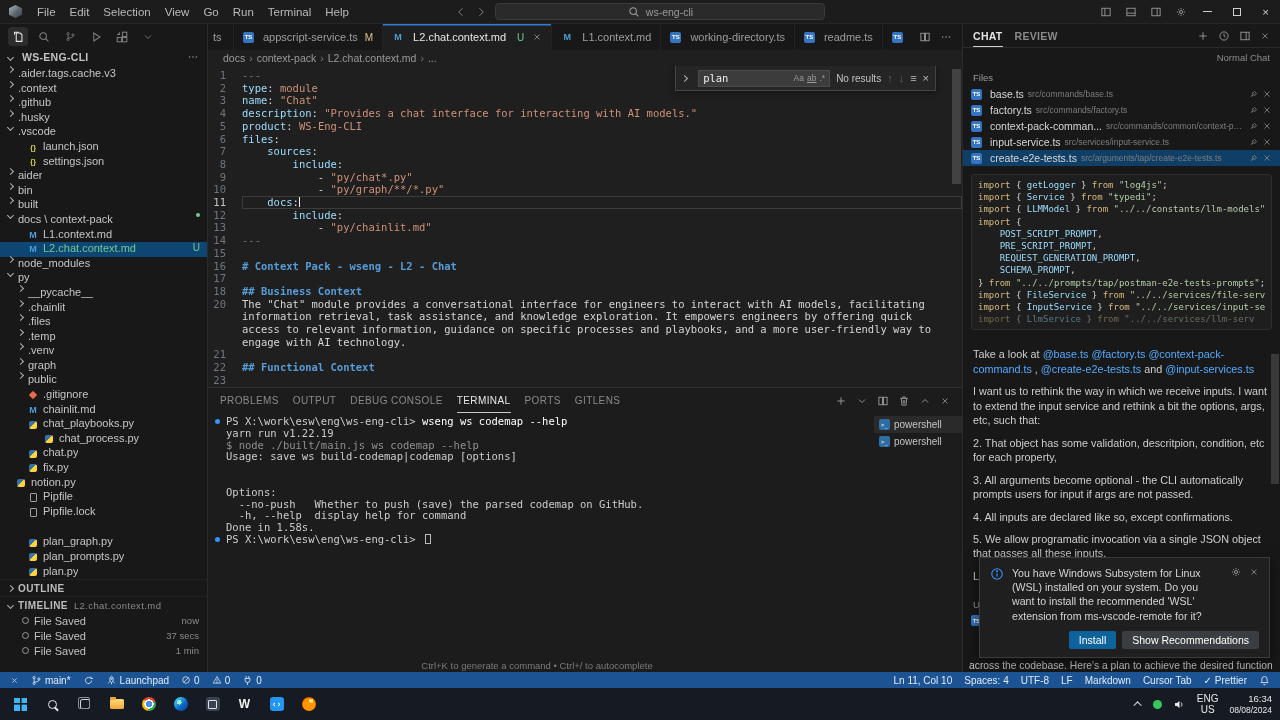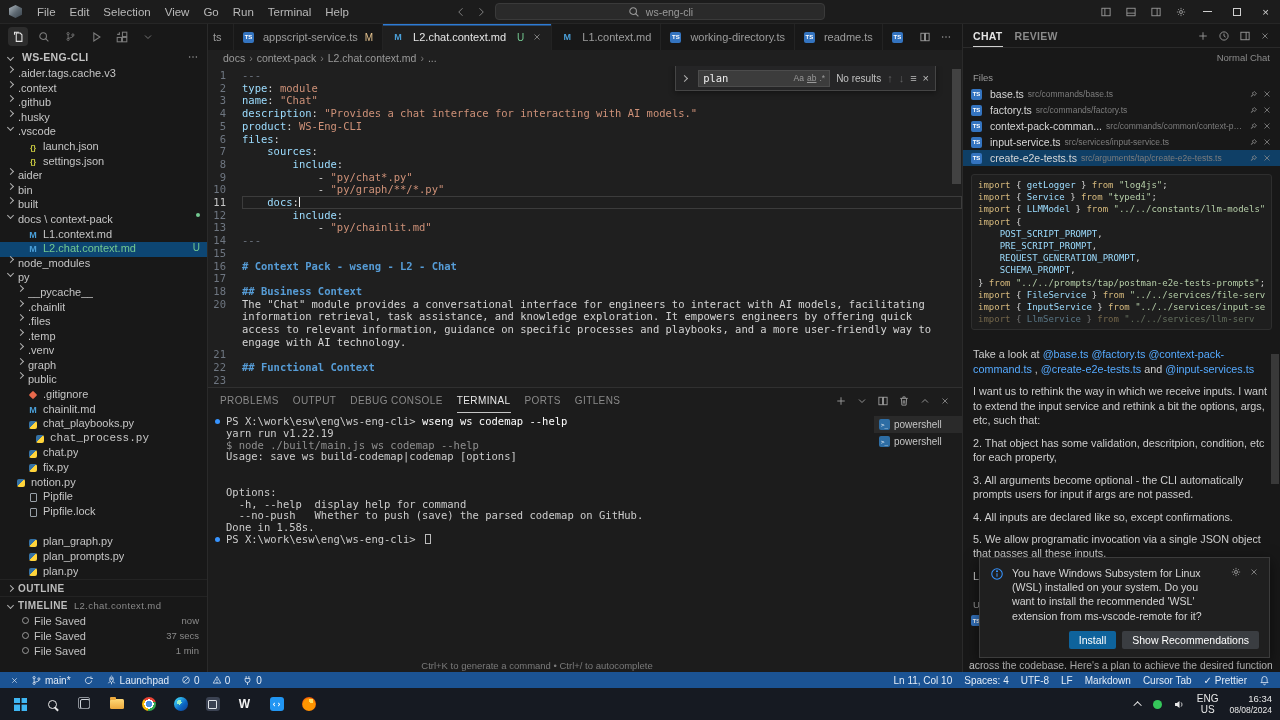--- a/index.html
+++ b/index.html
@@ -396,21 +396,21 @@
           <div class="tree-row" data-name="tree-item-chainlit-md" style="padding-left: 27px;">
             <span class="fi fi-md" data-name="md-file-icon">M</span>
             <span class="tree-label" data-name="item-label">chainlit.md</span>
           </div>
           <div class="tree-row" data-name="tree-item-chat-playbooks-py" style="padding-left: 27px;">
             <span class="fi fi-py" data-name="py-file-icon">
               <i></i>
             </span>
             <span class="tree-label" data-name="item-label">chat_playbooks.py</span>
           </div>
-          <div class="tree-row" data-name="tree-item-chat-process-py" style="padding-left: 34px; font-family: Liberation Mono, monospace;">
+          <div class="tree-row" data-name="tree-item-chat-process-py" style="padding-left: 43px;">
             <span class="fi fi-py" data-name="py-file-icon">
               <i></i>
             </span>
             <span class="tree-label" data-name="item-label">chat_process.py</span>
           </div>
           <div class="tree-row" data-name="tree-item-chat-py" style="padding-left: 27px;">
             <span class="fi fi-py" data-name="py-file-icon">
               <i></i>
             </span>
             <span class="tree-label" data-name="item-label">chat.py</span>
@@ -706,22 +706,22 @@
         </div>
         <div class="terminal-body">
           <div class="term-content" data-name="terminal">
               <div class="term-line"><span class="term-dot" data-name="command-decoration-icon"></span><span class="tt-prompt">PS X:\work\esw\eng\ws-eng-cli&gt; </span><span class="tt-cmd">wseng ws codemap --help</span></div>
               <div class="term-line"><span class="tt-out">yarn run v1.22.19</span></div>
               <div class="term-line"><span class="tt-dim">$ node ./built/main.js ws codemap --help</span></div>
               <div class="term-line"><span class="tt-out">Usage: save ws build-codemap|codemap [options]</span></div>
               <div class="term-line"></div>
               <div class="term-line"></div>
               <div class="term-line"><span class="tt-out">Options:</span></div>
+              <div class="term-line"><span class="tt-out">  --no-push   Whether to push (save) the parsed codemap on GitHub.</span></div>
               <div class="term-line"><span class="tt-out">  -h, --help  display help for command</span></div>
-              <div class="term-line"><span class="tt-out">  --no-push   Whether to push (save) the parsed codemap on GitHub.</span></div>
               <div class="term-line"><span class="tt-out">Done in 1.58s.</span></div>
               <div class="term-line"><span class="term-dot" data-name="command-decoration-icon"></span><span class="tt-prompt">PS X:\work\esw\eng\ws-eng-cli&gt; </span><span class="term-cursor" data-name="terminal-cursor"></span></div>
             </div>
           <div class="sessions" data-name="terminal-sessions">
               <div class="session-row sel" data-name="terminal-session-1">
                 <span class="ps-ic" data-name="powershell-icon">&gt;_</span>
                 <span data-name="session-label">powershell</span>
               </div>
               <div class="session-row" data-name="terminal-session-2">
                 <span class="ps-ic" data-name="powershell-icon">&gt;_</span>

